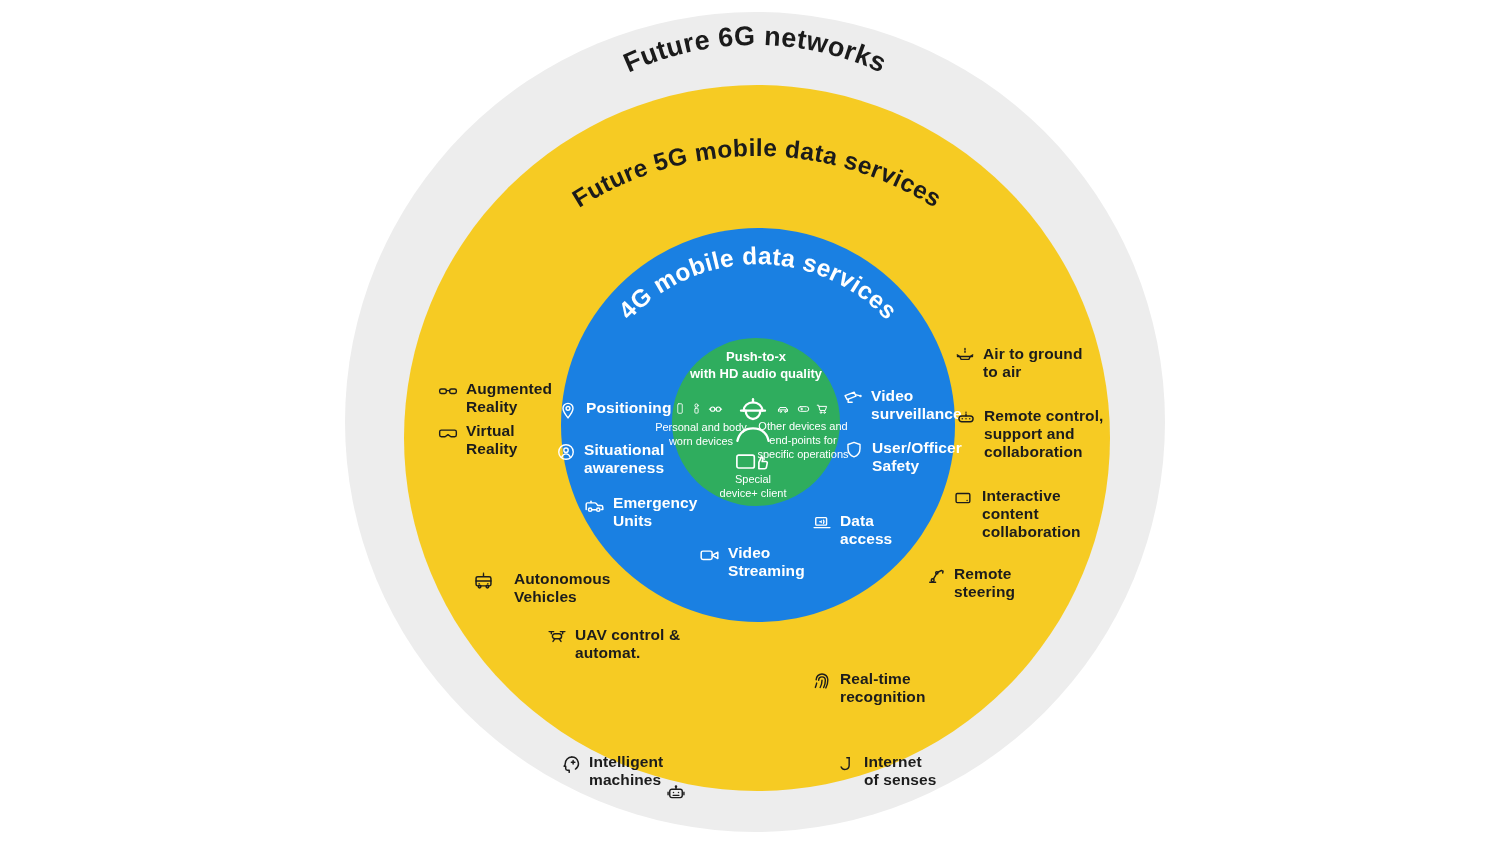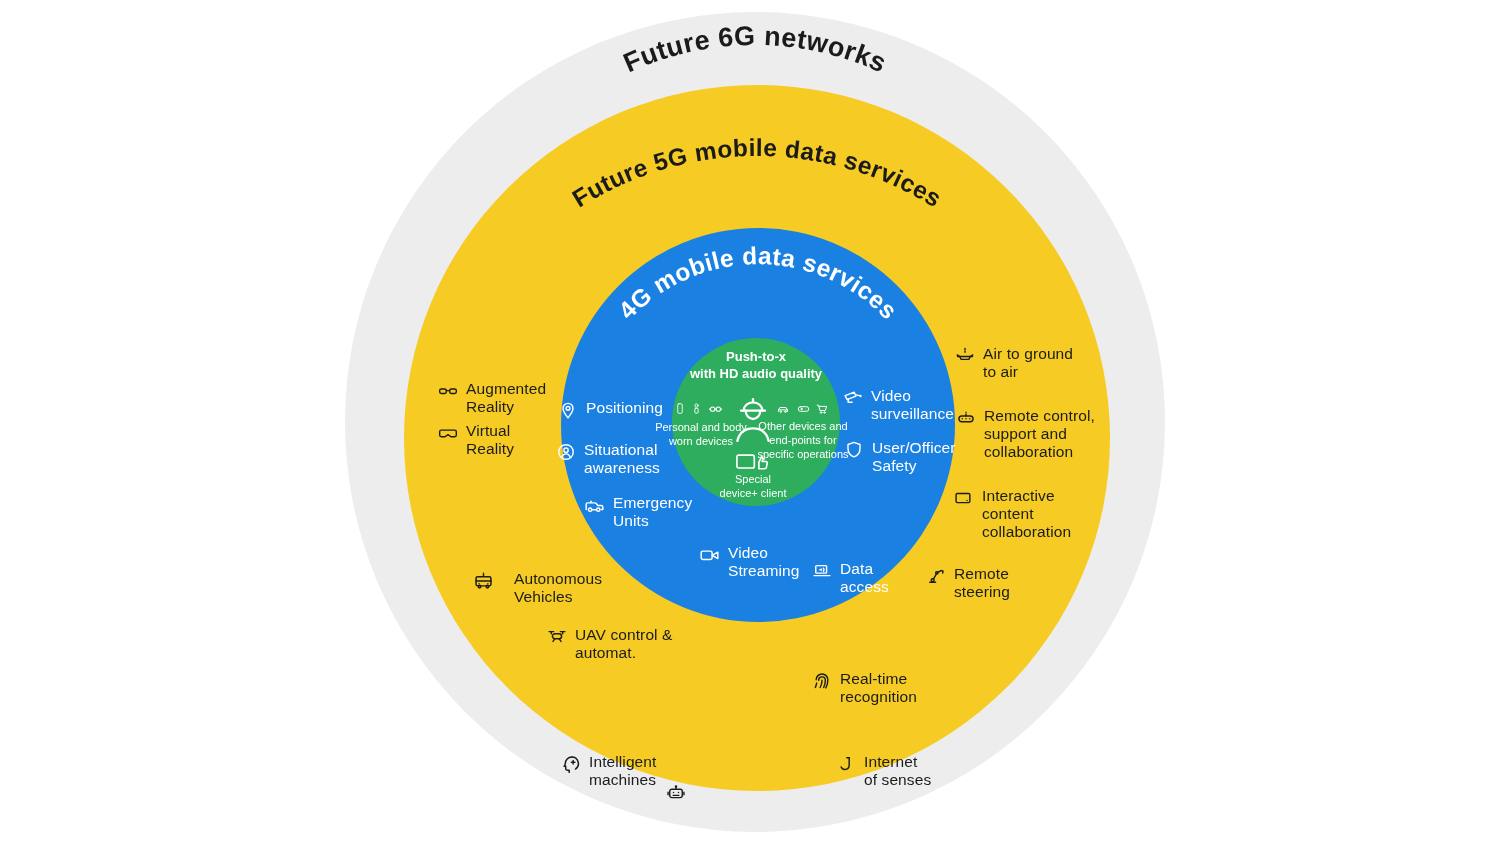--- a/index.html
+++ b/index.html
@@ -9,21 +9,21 @@
   .ring-outer{left:345px;top:12px;width:820px;height:820px;background:#EDEDED;}
   .ring-middle{left:404px;top:85px;width:706px;height:706px;background:#F6CB23;}
   .ring-inner{left:561px;top:228px;width:394px;height:394px;background:#1A80E2;}
   .ring-core{left:672px;top:338px;width:168px;height:168px;background:#2FAD5E;}
   .arcs{position:absolute;left:0;top:0;width:1500px;height:844px;pointer-events:none;}
   .arc-text{font-weight:700;letter-spacing:.4px;}
   .arc-outer-text{font-size:27px;fill:#1b1b1b;}
   .arc-middle-text{font-size:24.5px;fill:#1b1b1b;}
   .arc-inner-text{font-size:24.5px;fill:#ffffff;}
   .item{position:absolute;display:flex;gap:8px;align-items:flex-start;}
-  .item .txt{white-space:pre-line;font-size:15.5px;line-height:1.17;font-weight:400;letter-spacing:.1px;}
+  .item .txt{white-space:pre-line;font-size:15.5px;line-height:1.17;font-weight:700;letter-spacing:.1px;}
   .light{color:#ffffff;}
   .dark{color:#1c1c1c;}
   .ic{flex:0 0 auto;margin-top:1px;}
   .ic svg{display:block;fill:none;stroke:currentColor;stroke-width:1.7;stroke-linecap:round;stroke-linejoin:round;}
   .core-title{position:absolute;left:660px;top:349px;width:192px;text-align:center;color:#fff;
               font-size:13px;font-weight:700;line-height:1.3;white-space:pre-line;}
   .core-caption{position:absolute;color:#fff;font-size:11px;line-height:1.25;text-align:center;white-space:pre-line;}
   .icon-row{position:absolute;display:flex;gap:4px;align-items:center;color:#fff;}
   .icon-row svg,.core-ic svg{display:block;fill:none;stroke:currentColor;stroke-width:1.7;stroke-linecap:round;stroke-linejoin:round;}
   .core-ic{position:absolute;color:#fff;}
@@ -101,21 +101,21 @@
   <div class="item light" style="left:844px;top:439px;">
     <span class="ic">
         <svg width="20" height="20" viewBox="0 0 24 24">
           <path d="M12 2.8l7.2 2.6v4.8c0 4.9-2.9 8.6-7.2 10-4.3-1.4-7.2-5.1-7.2-10V5.4z"></path>
         </svg>
       </span>
     <span class="txt">User/Officer
 Safety</span>
   </div>
 
-  <div class="item light" style="left:812px;top:512px;margin-top:48px;">
+  <div class="item light" style="left:812px;top:512px;">
     <span class="ic">
         <svg width="20" height="20" viewBox="0 0 24 24">
           <rect x="4.5" y="5.5" width="13" height="9" rx="1"></rect>
           <path d="M2.5 17.5h19"></path>
           <path d="M8.5 10h1.3l2-1.7v4.4l-2-1.7H8.5z" fill="currentColor" stroke="none"></path>
           <path d="M13.8 8.7a3.2 3.2 0 0 1 0 3.6"></path>
         </svg>
       </span>
     <span class="txt">Data
 access</span>

